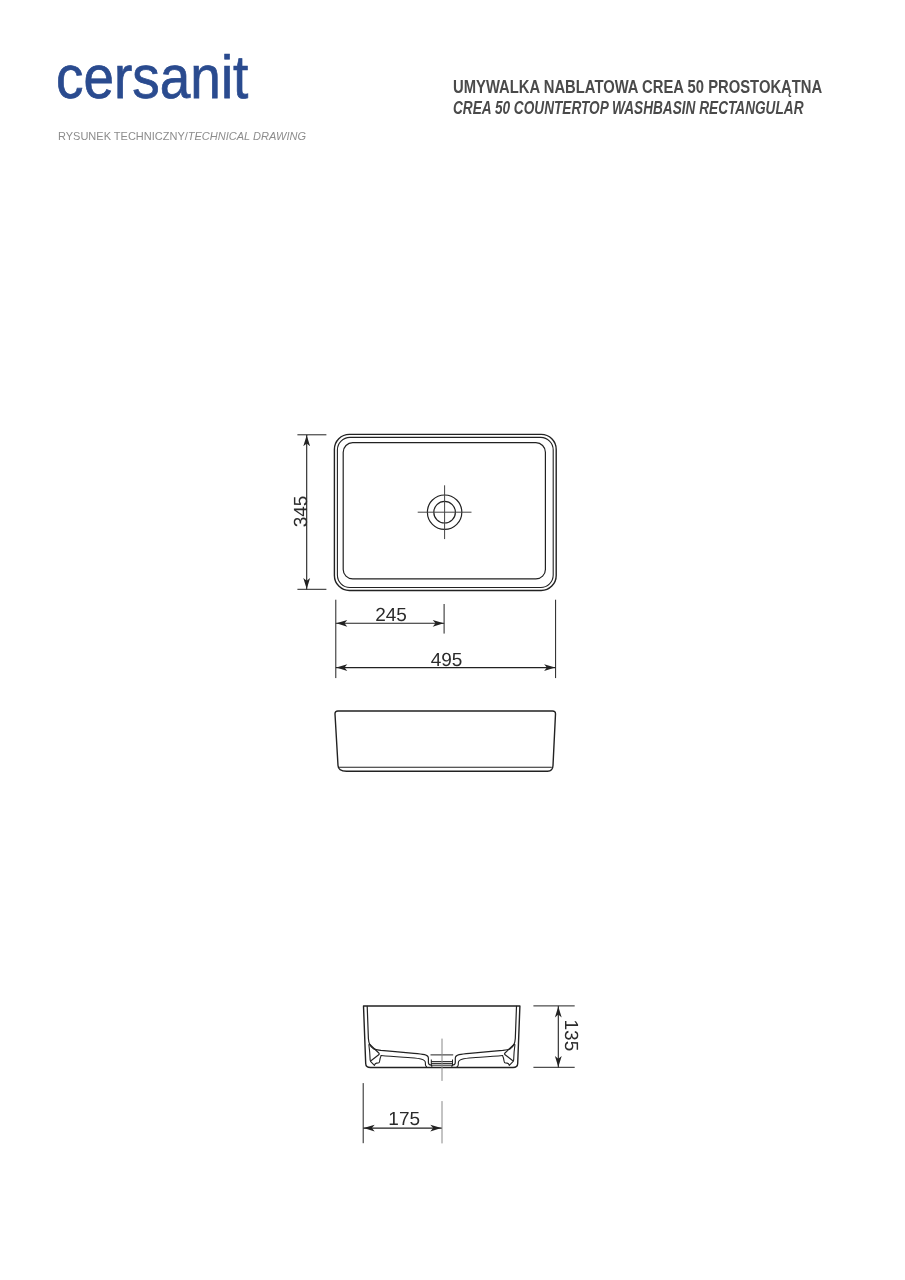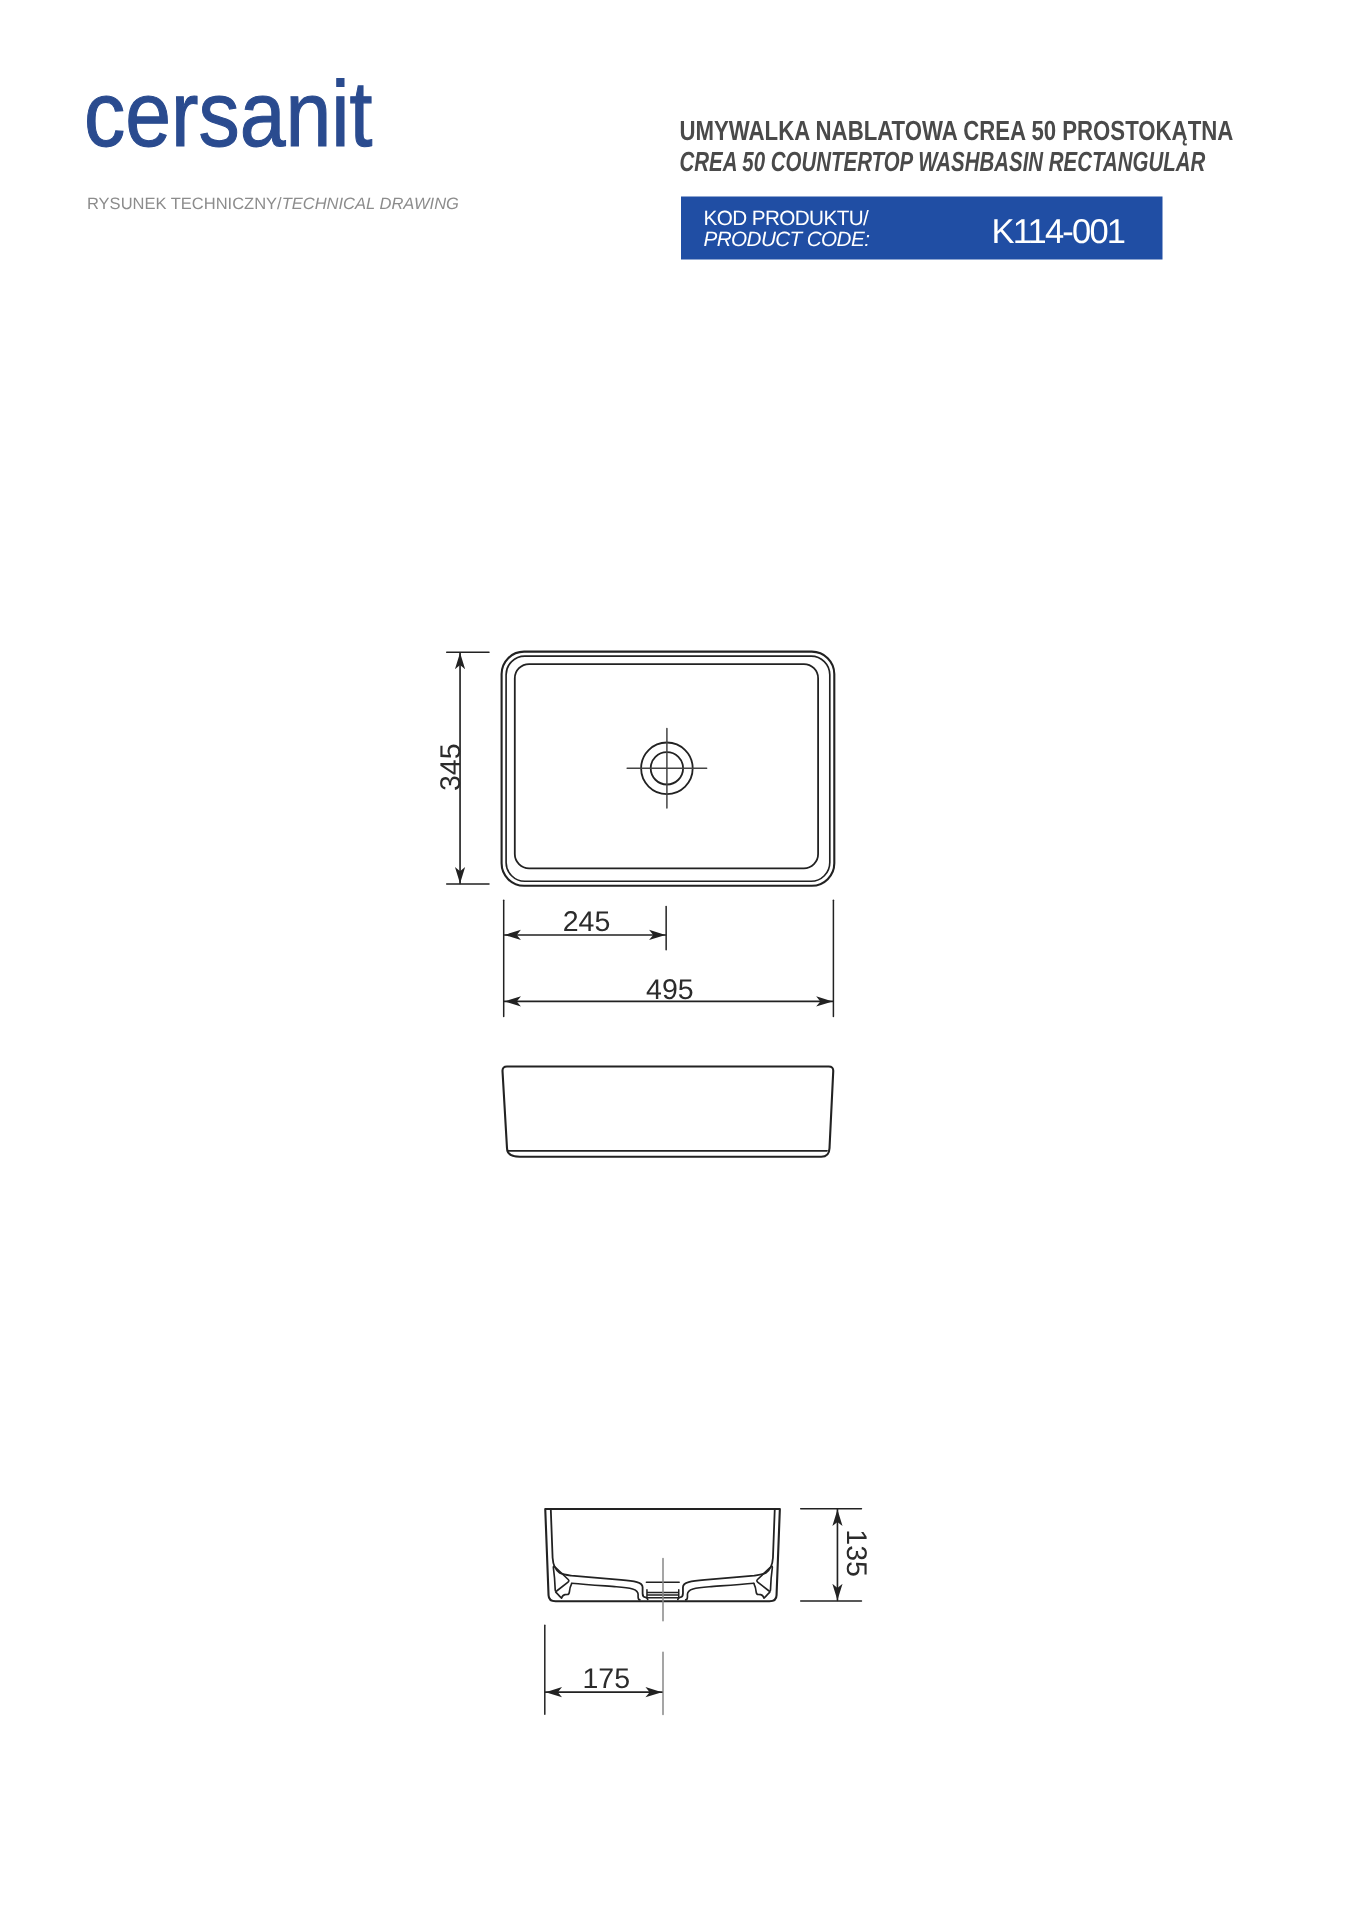--- a/index.html
+++ b/index.html
@@ -18,24 +18,20 @@
 <div id="page">
 
 <div class="logo">cersanit</div>
 
 <div class="subtitle">RYSUNEK TECHNICZNY/<i>TECHNICAL DRAWING</i></div>
 
 <div class="title1">UMYWALKA NABLATOWA CREA 50 PROSTOKĄTNA</div>
 
 <div class="title2">CREA 50 COUNTERTOP WASHBASIN RECTANGULAR</div>
 
-<div class="codebox">
-  <div class="codelbl">KOD PRODUKTU/<br><i>PRODUCT CODE:</i></div>
-  <div class="codeval">K114-001</div>
-</div>
 
 <svg width="905" height="1280" viewBox="0 0 905 1280" style="position:absolute;left:0;top:0;" fill="none" stroke-linecap="round" stroke-linejoin="round">
 
 <rect x="334.4" y="434.4" width="221.8" height="156.1" rx="15" stroke="#222" stroke-width="1.4"></rect>
 
 <rect x="337.4" y="437.4" width="215.8" height="150.1" rx="12.5" stroke="#222" stroke-width="1.1"></rect>
 
 <rect x="343.2" y="442.7" width="202.2" height="136.2" rx="9.5" stroke="#222" stroke-width="1.2"></rect>
 
 <circle cx="444.6" cy="512.2" r="17.2" stroke="#222" stroke-width="1.2"></circle>

